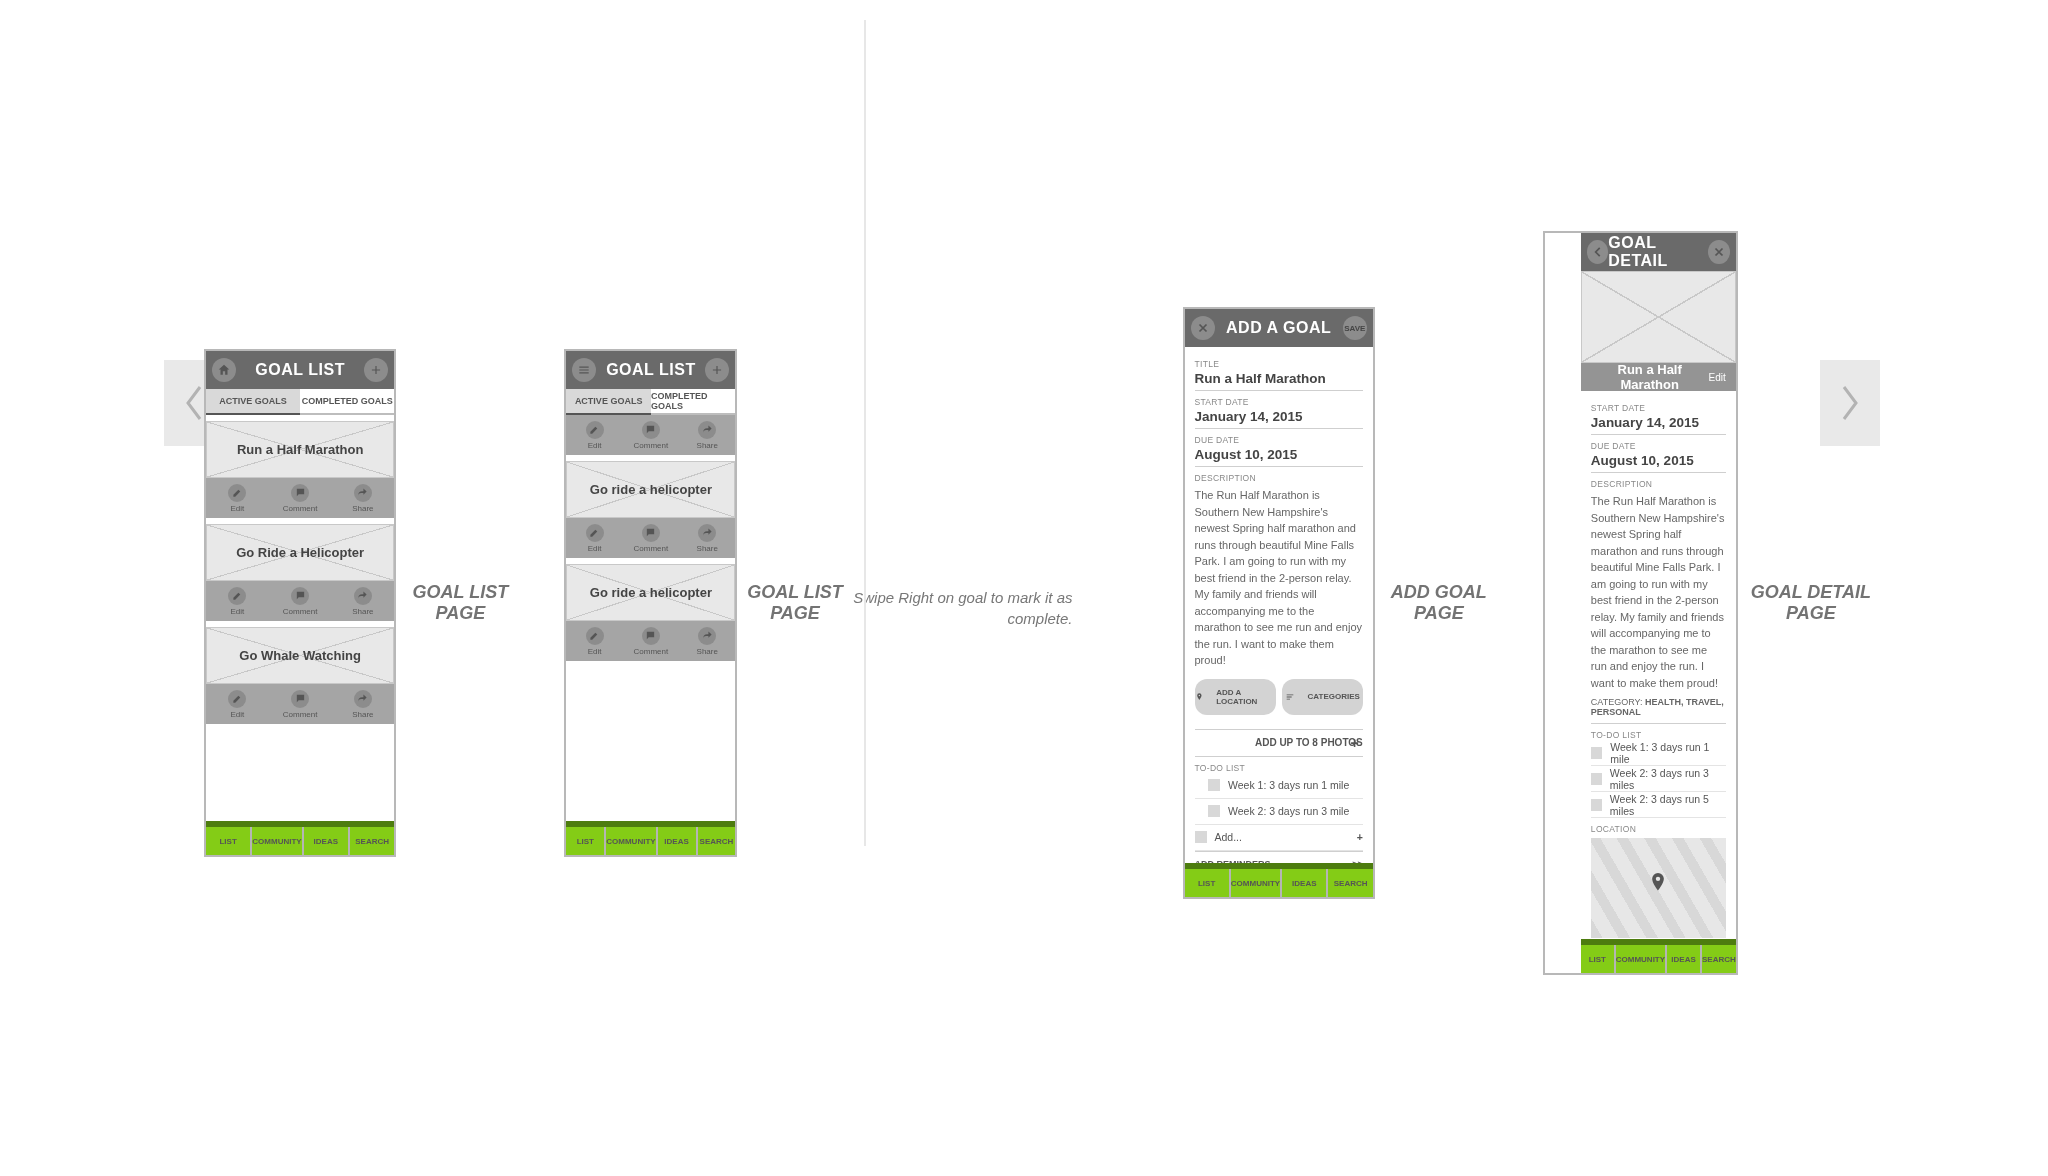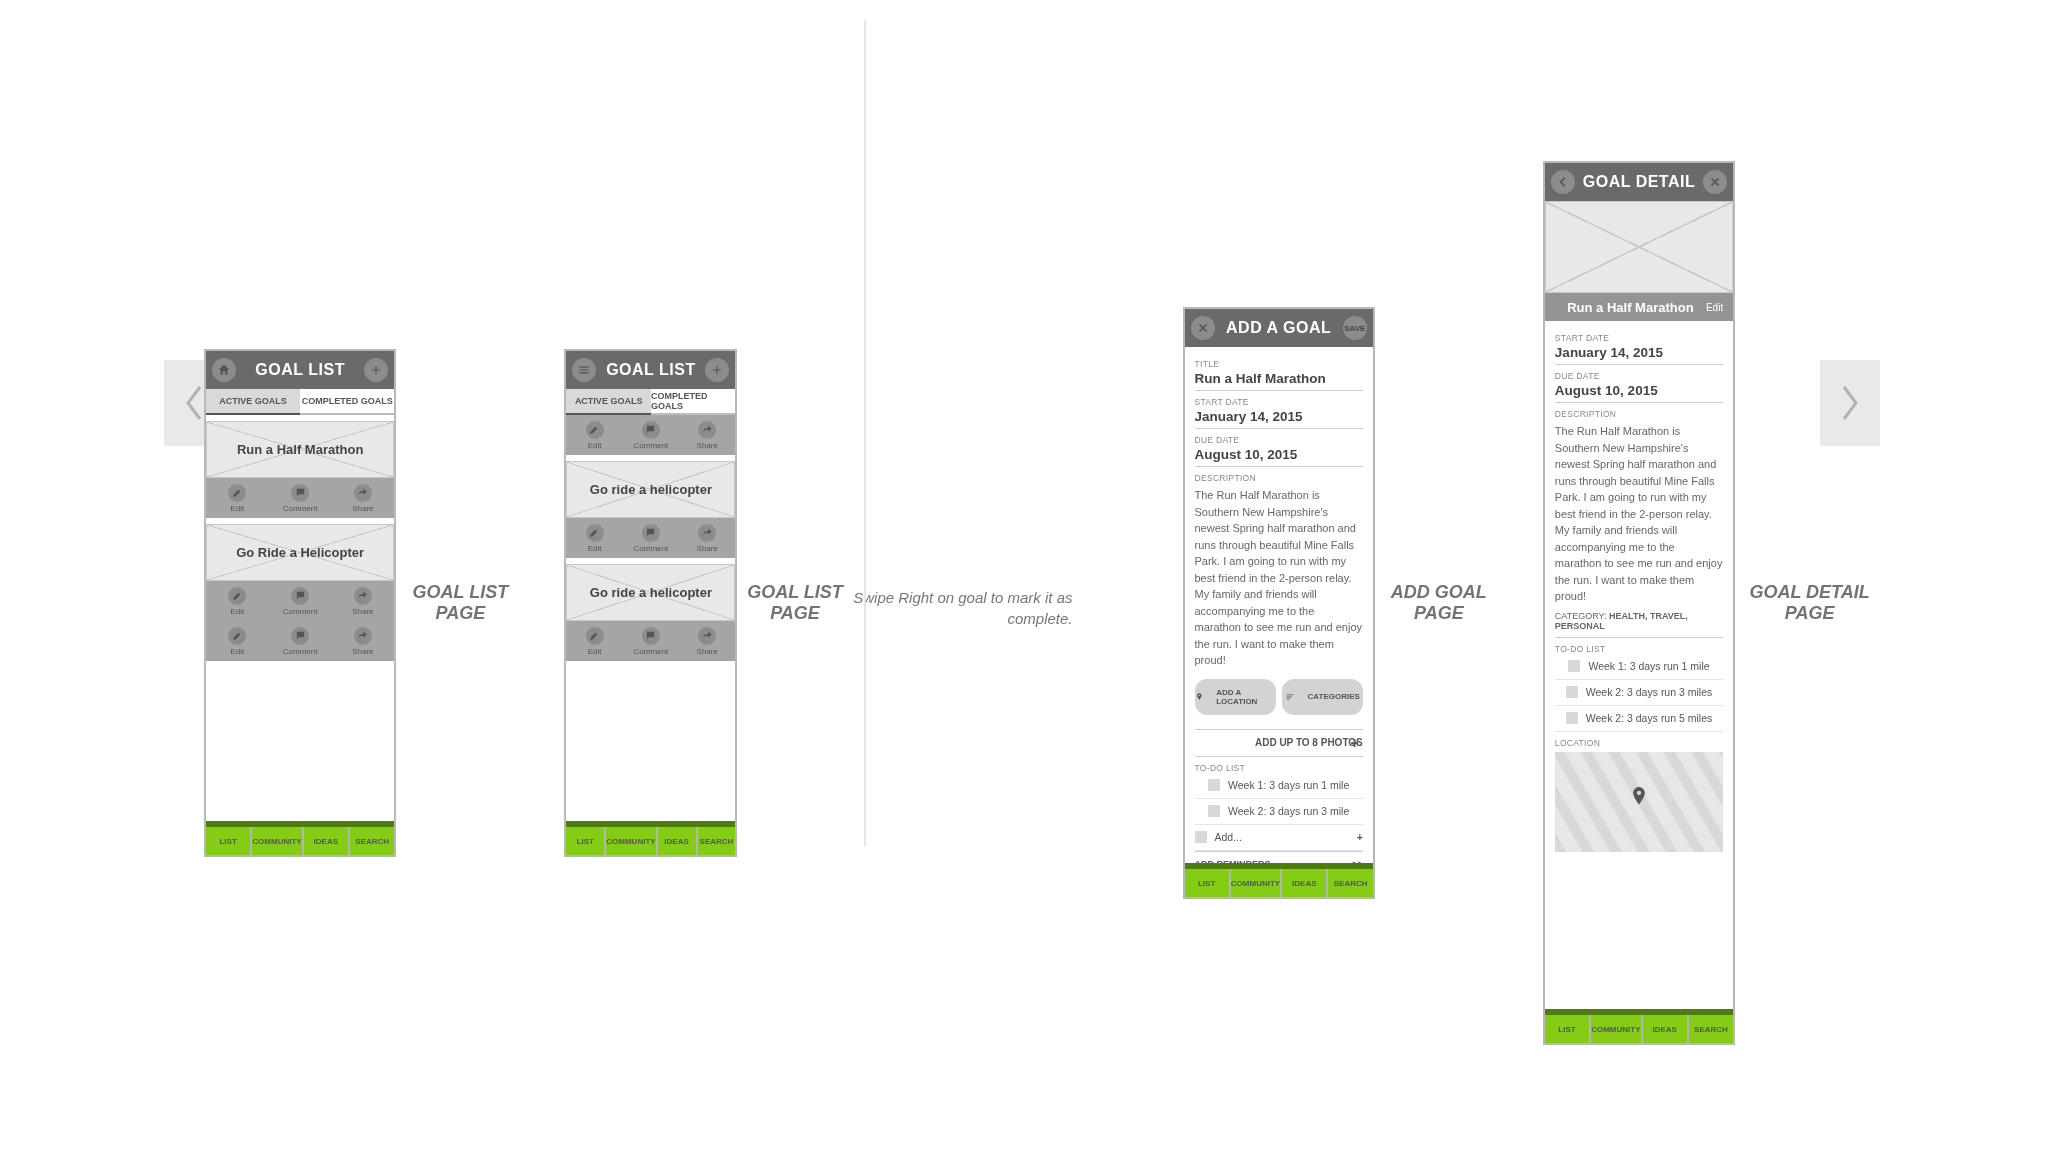--- a/index.html
+++ b/index.html
@@ -2,21 +2,21 @@
 <html><head>
 <meta charset="utf-8">
 <style>
   * { box-sizing: border-box; margin: 0; padding: 0; font-family: "Helvetica Neue", Arial, sans-serif; }
   body { background: #fff; width: 2048px; height: 1176px; position: relative; }
   .stage { position: absolute; left: 164px; top: 0; width: 1720px; height: 1176px; display: flex; gap: 40px; padding-top: 30px; }
   .divider { position: absolute; left: 700px; top: 20px; bottom: 330px; width: 2px; background: #e7e7e7; }
   .col { display: flex; flex-direction: row; align-items: center; }
   .phone { width: 225px; border: 2px solid #b8b8b8; background: #fff; display: flex; flex-direction: column; }
   .phone.tall { height: 592px; }
-  .phone.taller { height: 884px; }
+  .phone.taller { height: 744px; padding-left: 36px; }
 
   .headbar { height: 38px; background: #6a6a6a; display: flex; align-items: center; justify-content: space-between; padding: 0 6px; }
   .iconcircle { width: 24px; height: 24px; border-radius: 50%; background: #8c8c8c; display: flex; align-items: center; justify-content: center; color: #555; cursor: pointer; }
   .iconcircle svg { width: 14px; height: 14px; fill: #555; }
   .iconcircle.save { font-size: 8px; font-weight: 700; color: #444; }
   .headtitle { color: #fff; font-weight: 700; font-size: 16px; letter-spacing: .5px; }
 
   .tabs { display: flex; height: 26px; border-bottom: 2px solid #bdbdbd; }
   .tab { flex: 1; display: flex; align-items: center; justify-content: center; font-size: 9px; font-weight: 700; color: #555; cursor: pointer; }
   .tab.active { background: #d9d9d9; border-bottom: 2px solid #555; margin-bottom: -2px; }
@@ -174,20 +174,24 @@
                 <div class="actcircle">
                   <svg viewBox="0 0 24 24">
                     <path d="M14 3l7 7-7 7v-4H9a6 6 0 00-6 6v-2a8 8 0 018-8h3V3z"></path>
                   </svg>
                 </div>
                 <span>Share</span>
               </div>
     </div>
   </div>
           <div>
+    <div class="card">
+              <div class="xbg"></div>
+              <span>Go Whale Watching</span>
+            </div>
     <div class="actions">
       <div class="act">
                 <div class="actcircle">
                   <svg viewBox="0 0 24 24">
                     <path d="M3 17l11-11 4 4L7 21H3v-4z"></path>
                   </svg>
                 </div>
                 <span>Edit</span>
               </div>
       <div class="act">

